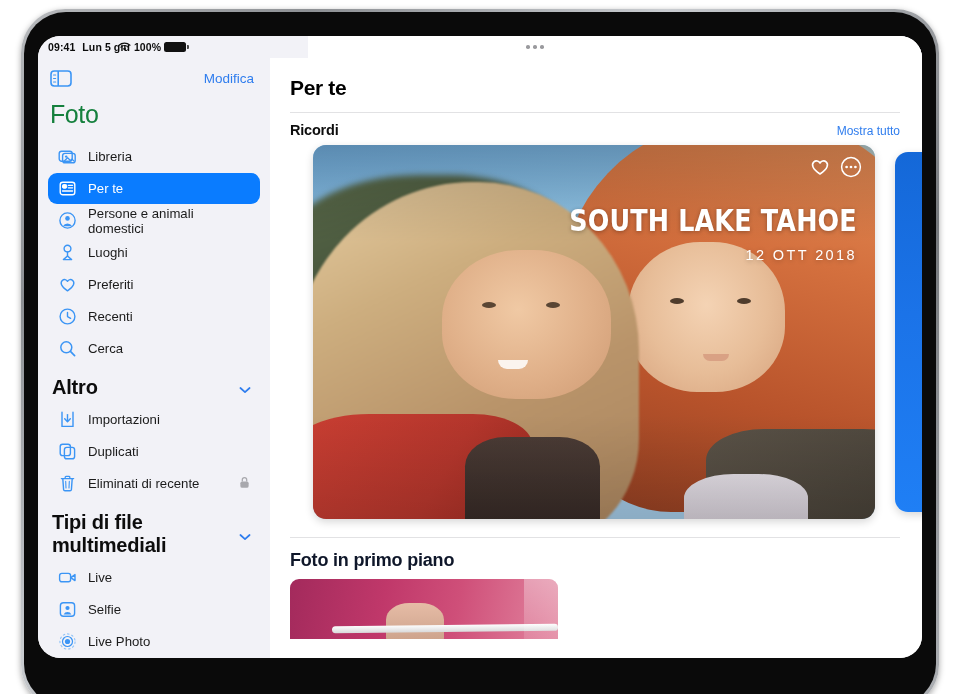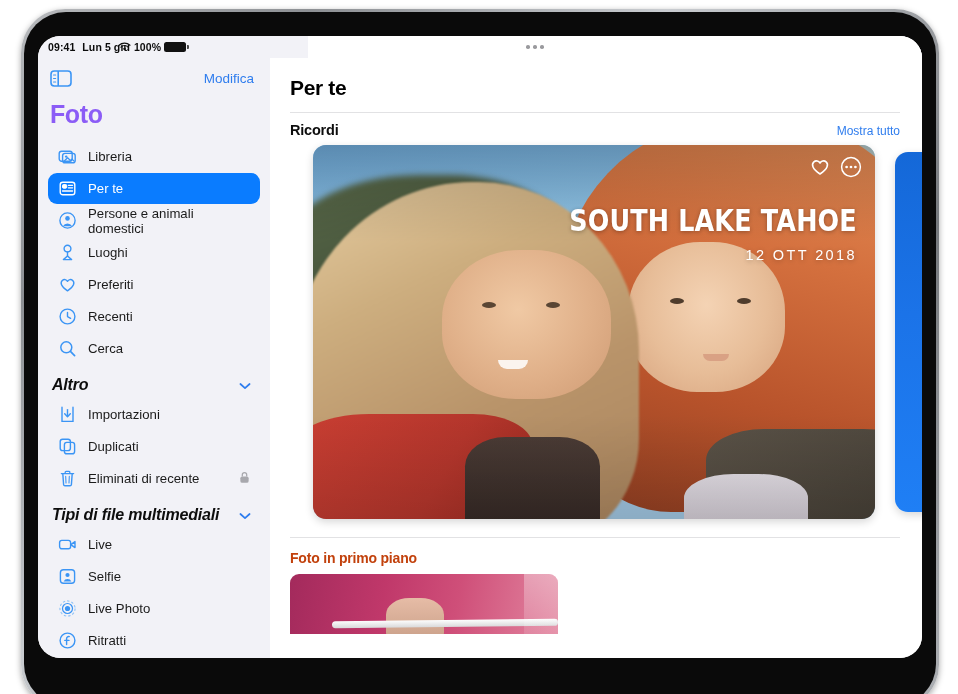--- a/index.html
+++ b/index.html
@@ -107,45 +107,44 @@
   .sb-topbar {
     height: 40px;
     display: flex; align-items: center; justify-content: space-between;
     padding: 0 6px 0 2px;
   }
   .sidebar-toggle { width: 22px; height: 17px; display:block; cursor: pointer; }
   .edit-link {
     font-size: 13.5px; color: #2f7dee; cursor: pointer; font-weight: 400;
   }
   .app-title {
-    font-size: 25px; font-weight: bold; letter-spacing: -.4px;
-    color: #8b5cf6; padding: 2px 2px 12px 2px;
+    font-size: 25px; font-weight: normal; letter-spacing: -.4px;
+    color: #15803d; padding: 2px 2px 12px 2px;
   }
   .nav-item {
     display: flex; align-items: center; gap: 11px;
     height: 31px; padding: 0 10px;
     border-radius: 9px;
     font-size: 13.2px; color: #1b1b1b;
     cursor: pointer;
     margin-bottom: 1px;
     position: relative;
   }
   .nav-item.selected { background: #0a7cff; color: #fff; }
   .nav-item .ic { width: 19px; height: 19px; flex: 0 0 19px; display:flex; align-items:center; justify-content:center; }
   .nav-item .ic svg { display:block; }
   .nav-item.selected .ic svg { stroke: #fff; fill: none; }
   .nav-item .lock { margin-left: auto; opacity: .55; }
 
   .group-hdr {
     display: flex; align-items: center; justify-content: space-between;
     padding: 11px 9px 5px 4px;
-    font-size: 16px; font-weight: bold; color: #0d0d0d;
+    font-size: 20px; font-weight: bold; color: #0d0d0d;
     letter-spacing: -.2px;
     cursor: pointer;
-    font-style: italic;
   }
   .chev { width: 12px; height: 8px; }
 
   
   .main {
     flex: 1;
     background: #fff;
     padding: 18px 0 0 20px;
     overflow: hidden;
     position: relative;
@@ -295,21 +294,21 @@
   }
   .mem-date {
     margin-top: 11px;
     font-size: 14.5px; font-weight: normal; color: #fff;
     letter-spacing: 2.4px;
   }
 
   
   .feat-rule { height: 1px; background: #e2e2e4; margin: 12px 22px 0 0; }
   .feat-title {
-    font-size: 14px; font-weight: bold; color: #c2410c;
+    font-size: 18px; font-weight: bold; color: #0f172a;
     letter-spacing: -.2px; padding: 12px 0 8px 0;
   }
   .feat-thumb {
     width: 268px; height: 60px;
     border-radius: 9px 9px 0 0;
     background: linear-gradient(100deg,#a32a5c 0%,#c0386a 35%,#cf4f79 62%,#e2859f 100%);
     position: relative; overflow: hidden; cursor: pointer;
   }
   .feat-hand {
     position: absolute; left: 96px; top: 24px;

